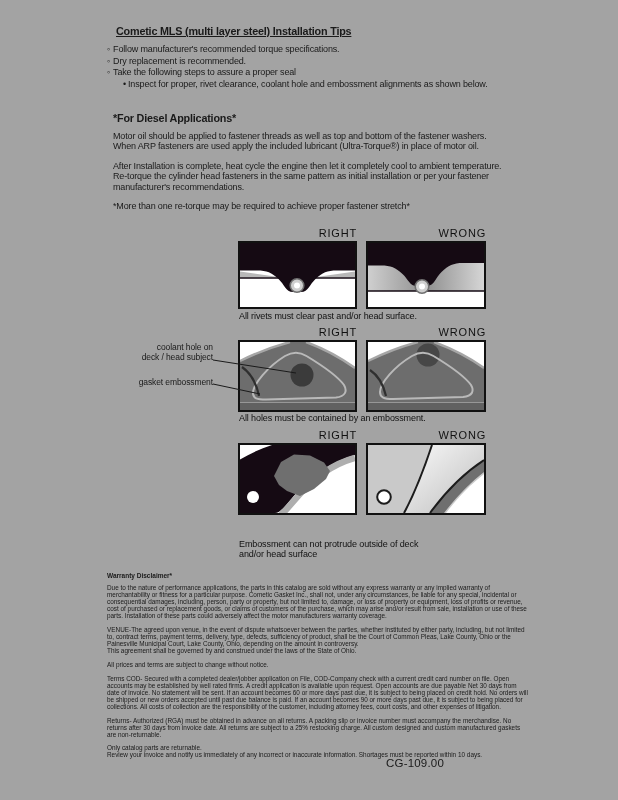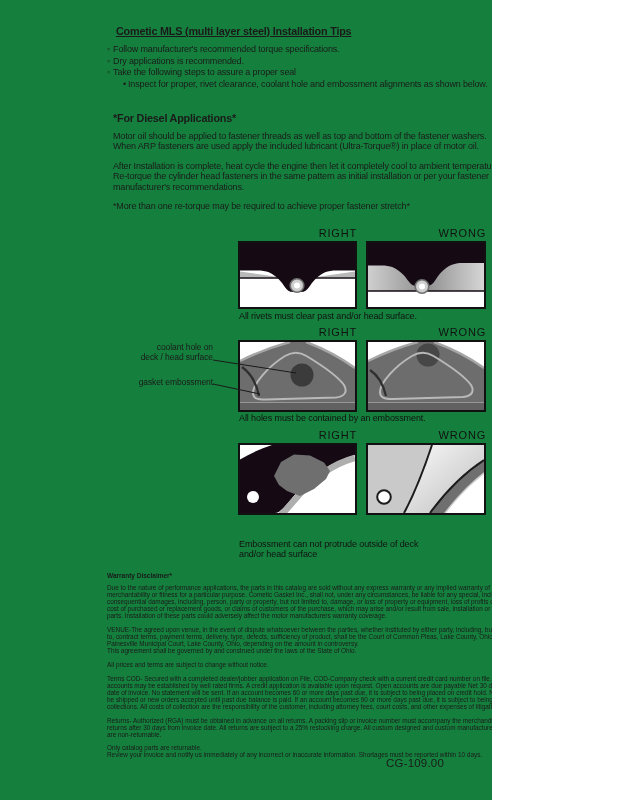--- a/index.html
+++ b/index.html
@@ -1,17 +1,17 @@
 <!DOCTYPE html>
 <html><head>
 <meta charset="utf-8">
 <style>
   html,body { margin:0; padding:0; background:#ffffff; }
   body { width:618px; height:800px; font-family:"Liberation Sans", sans-serif; color:#1a1a1a; }
-  .page { position:relative; width:492px; height:800px; background:#15803d; overflow:hidden; }
+  .page { position:relative; width:618px; height:800px; background:#a3a3a3; overflow:hidden; }
 
   .title { position:absolute; left:116px; top:25px; margin:0; font-size:10.8px; font-weight:bold;
            text-decoration:underline; letter-spacing:-0.2px; white-space:nowrap; }
 
   .tips { position:absolute; left:107px; top:44px; font-size:9px; letter-spacing:-0.15px; }
   .tip  { line-height:11.7px; white-space:nowrap; }
   .tip.sub { padding-left:16px; }
   .marker { display:inline-block; margin-right:3px; }
   .tip.sub .marker { margin-right:2px; }
 
@@ -36,21 +36,21 @@
 </style>
 </head>
 <body>
 
 <div class="page">
 
   <h1 class="title">Cometic MLS (multi layer steel) Installation Tips</h1>
 
   <div class="tips">
     <div class="tip"><span class="marker">◦</span><span>Follow manufacturer's recommended torque specifications.</span></div>
-    <div class="tip"><span class="marker">◦</span><span>Dry applications is recommended.</span></div>
+    <div class="tip"><span class="marker">◦</span><span>Dry replacement is recommended.</span></div>
     <div class="tip"><span class="marker">◦</span><span>Take the following steps to assure a proper seal</span></div>
     <div class="tip sub"><span class="marker">•</span><span>Inspect for proper, rivet clearance, coolant hole and embossment alignments as shown below.</span></div>
   </div>
 
   <div class="diesel">
     <h2>*For Diesel Applications*</h2>
     <p>Motor oil should be applied to fastener threads as well as top and bottom of the fastener washers. When ARP fasteners are used apply the included lubricant (Ultra-Torque®) in place of motor oil.</p>
     <p>After Installation is complete, heat cycle the engine then let it completely cool to ambient temperature. Re-torque the cylinder head fasteners in the same pattern as initial installation or per your fastener manufacturer's recommendations.</p>
     <p class="note">*More than one re-torque may be required to achieve proper fastener stretch*</p>
   </div>
@@ -88,21 +88,21 @@
     </svg>
   </div>
 
   <div class="dcaption" style="left:239px; top:312px;">All rivets must clear past and/or head surface.</div>
 
   <div class="dlabel" style="left:238px; top:326px; width:119px;">RIGHT</div>
   <div class="dlabel" style="left:366px; top:326px; width:120px;">WRONG</div>
 
   <div class="side-label" style="top:343px;">
     <div>coolant hole on</div>
-    <div>deck / head surface</div>
+    <div>deck / head subject</div>
   </div>
   <div class="side-label" style="top:378px;">gasket embossment</div>
 
   <div class="panel" style="left:238px; top:340px;">
     <svg width="115" height="68" viewBox="0 0 115 68">
       <rect width="115" height="68" fill="#6d6d6d"></rect>
       <path d="M0,0 H50 C33,4.5 16,11 0,19 Z" fill="#ffffff"></path>
       <path d="M66,0 H115 V26 C99,14.5 82.5,6 66,0 Z" fill="#ffffff"></path>
       <path d="M50,0 C33,4.5 16,11 0,19" stroke="#a6a6a6" stroke-width="2.4" fill="none"></path>
       <path d="M66,0 C82.5,6 99,14.5 115,26" stroke="#a6a6a6" stroke-width="2.4" fill="none"></path>

